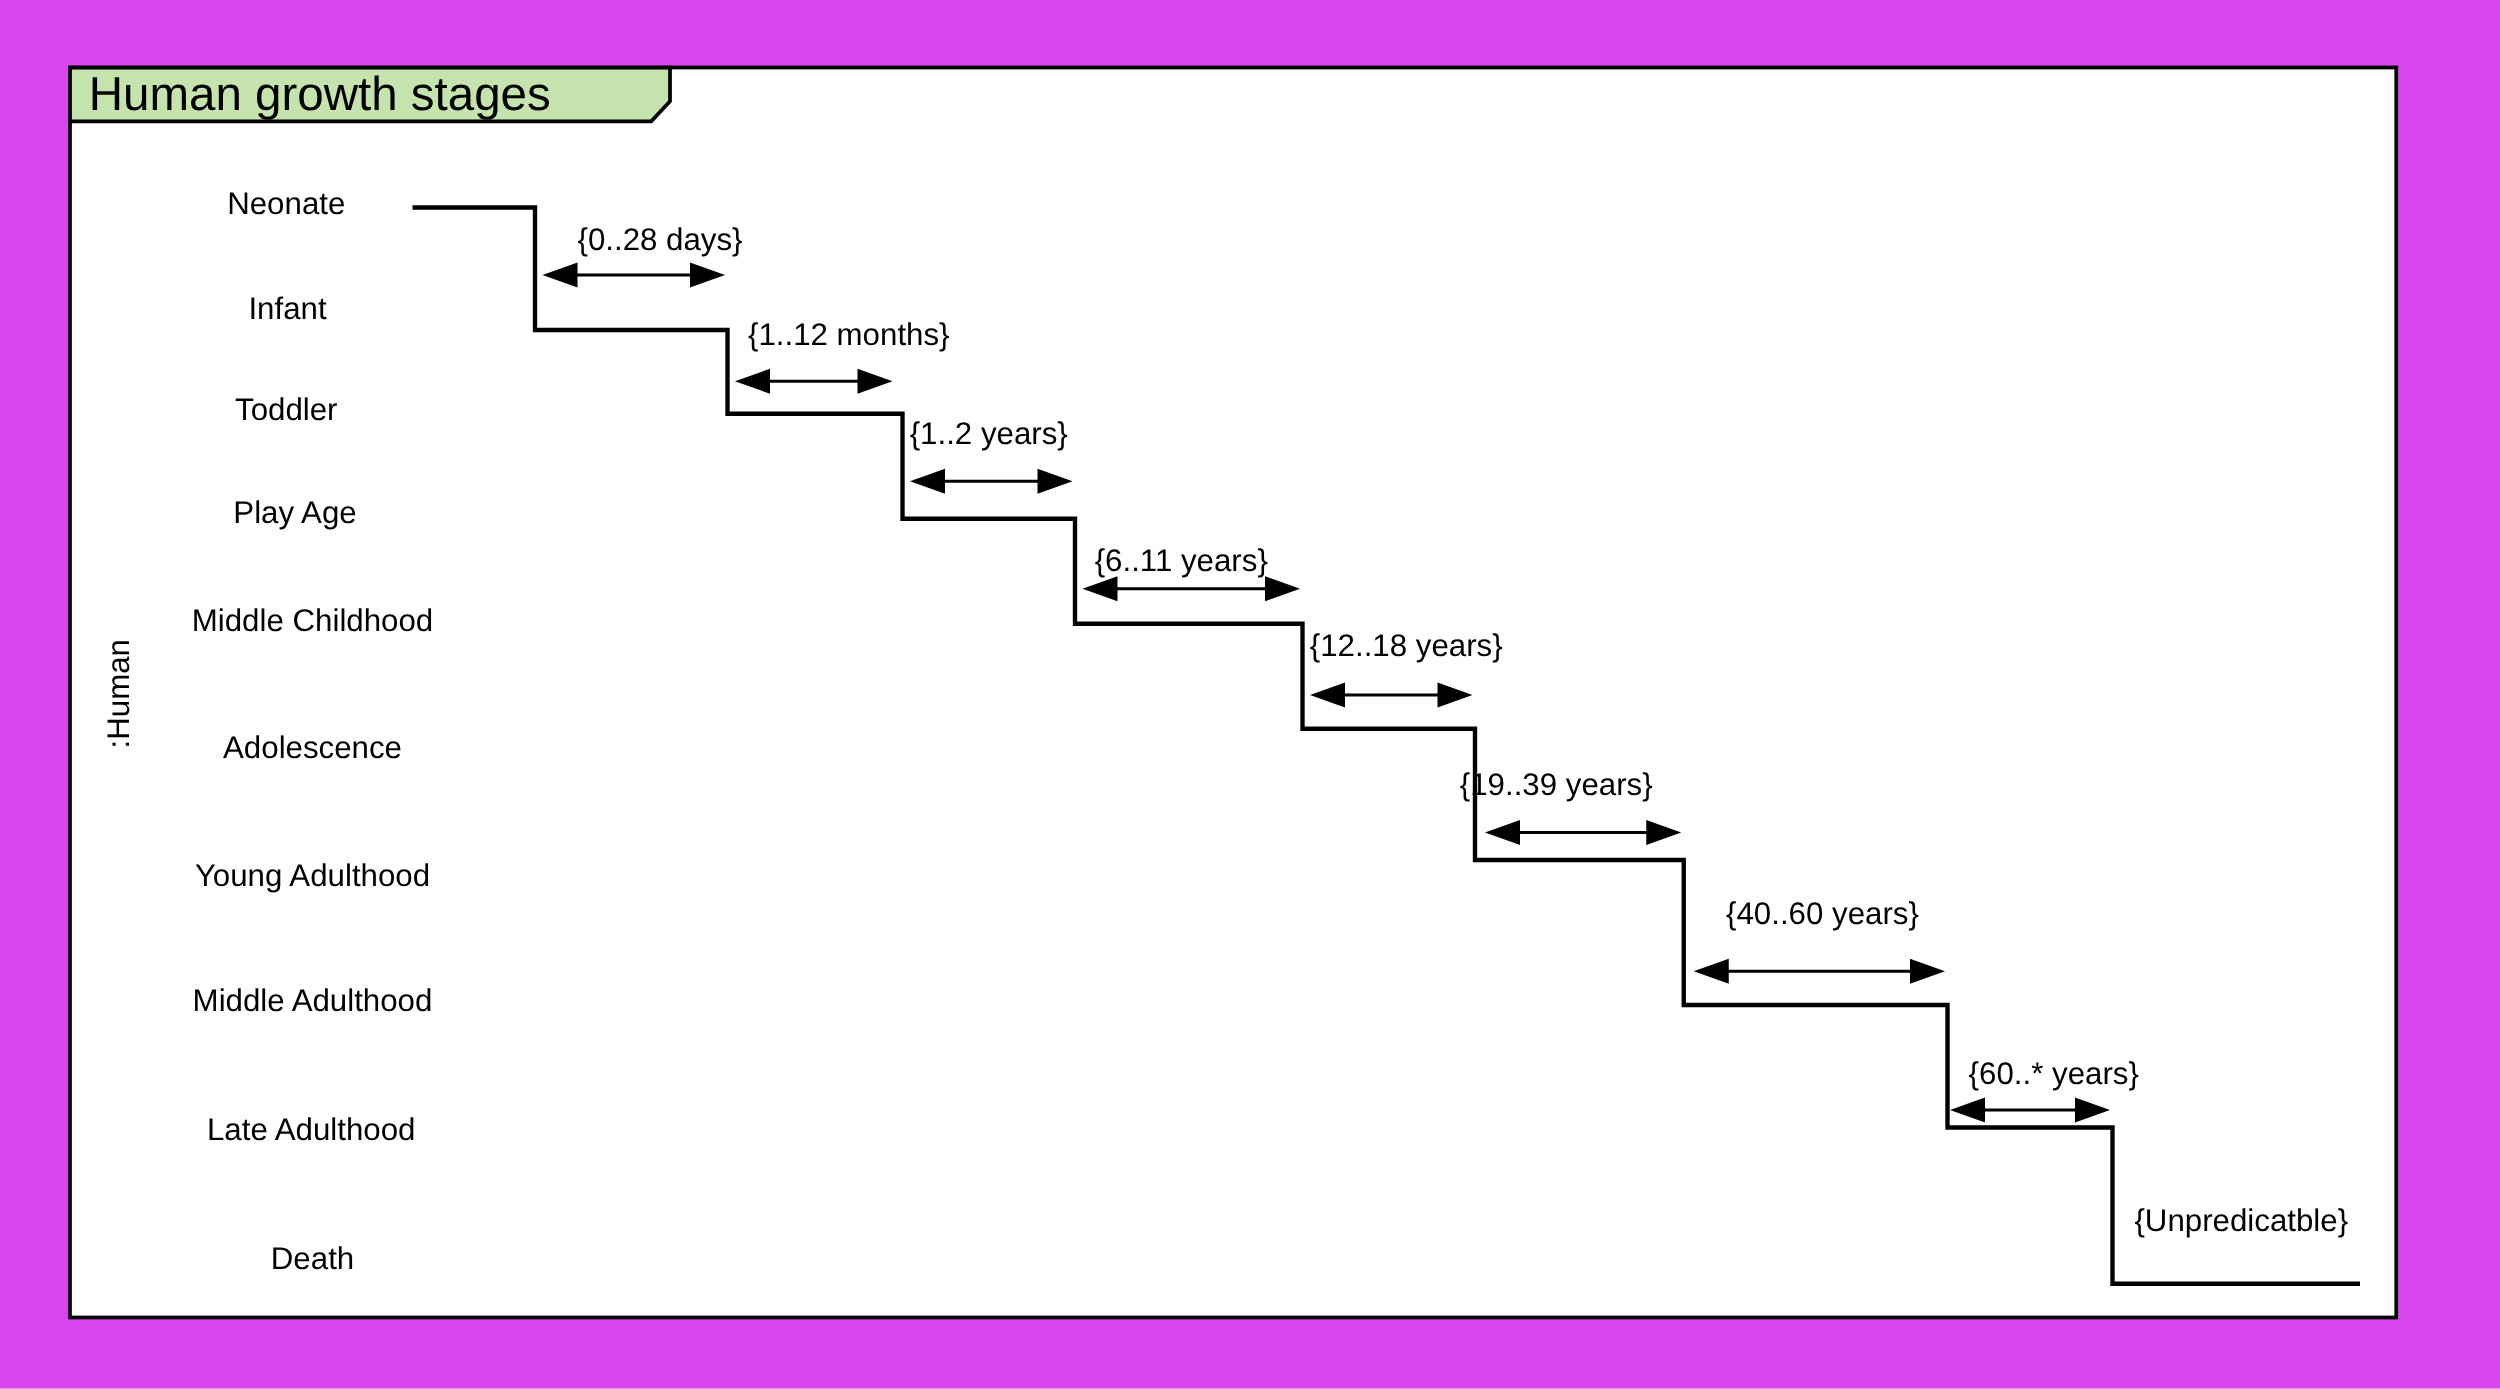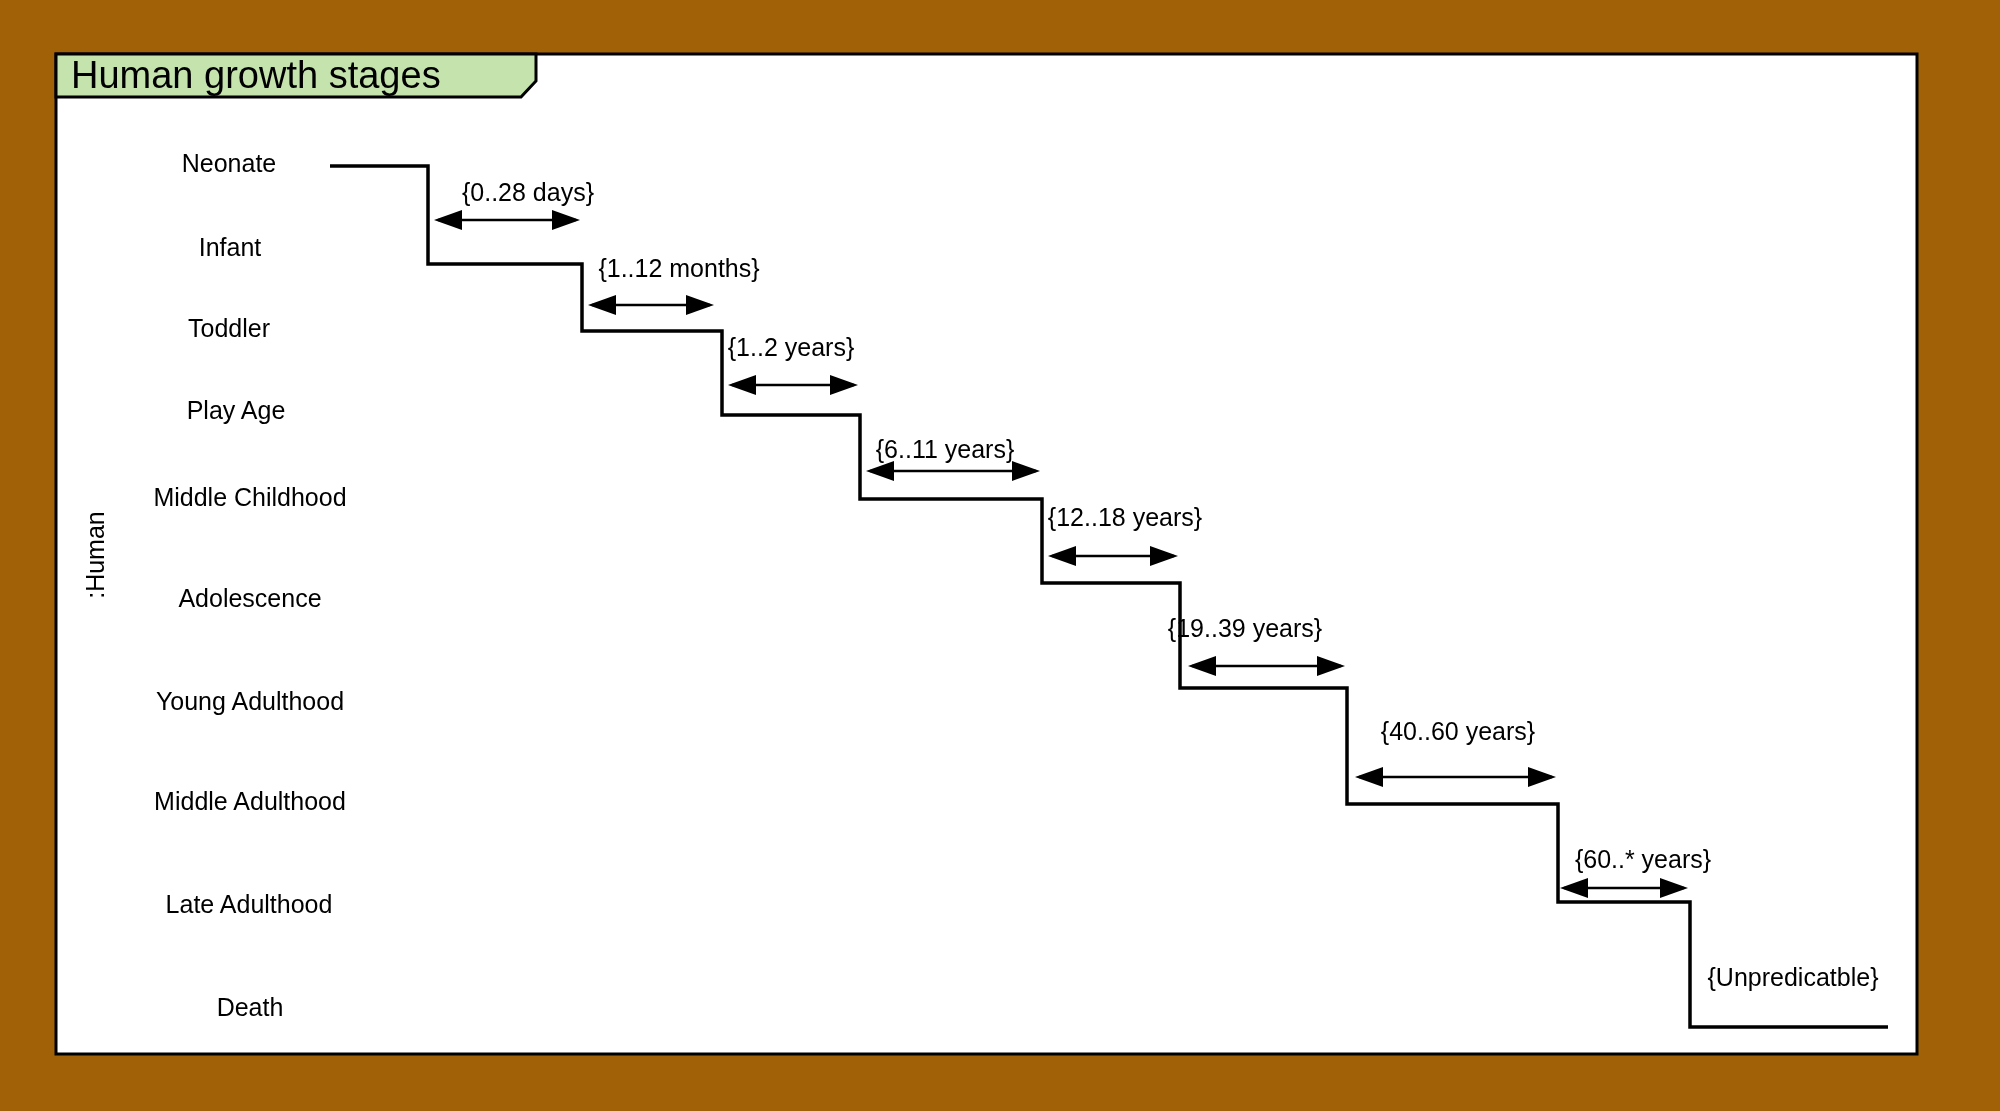--- a/index.html
+++ b/index.html
@@ -4,21 +4,21 @@
 <style>
   html, body {
     margin: 0;
     padding: 0;
     background: #ffffff;
   }
   .canvas {
     position: relative;
     width: 2000px;
     height: 1111px;
-    background: #a16207;
+    background: #d946ef;
     font-family: "Liberation Sans", sans-serif;
   }
   svg {
     display: block;
     width: 2000px;
     height: 1111px;
   }
   .lbl {
     font-family: "Liberation Sans", sans-serif;
     font-size: 25px;

